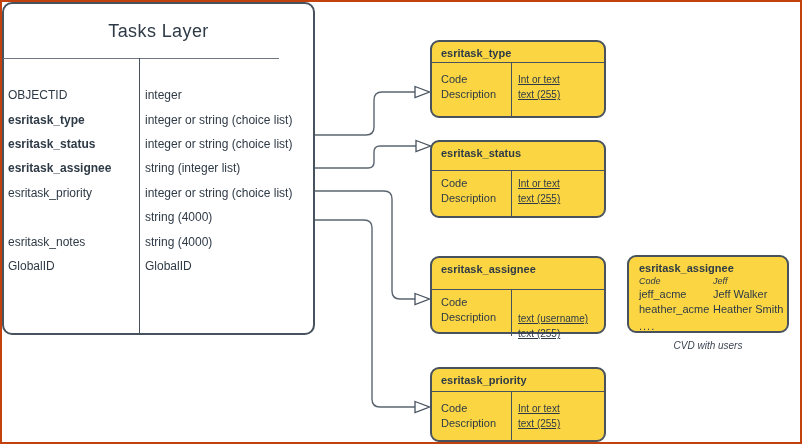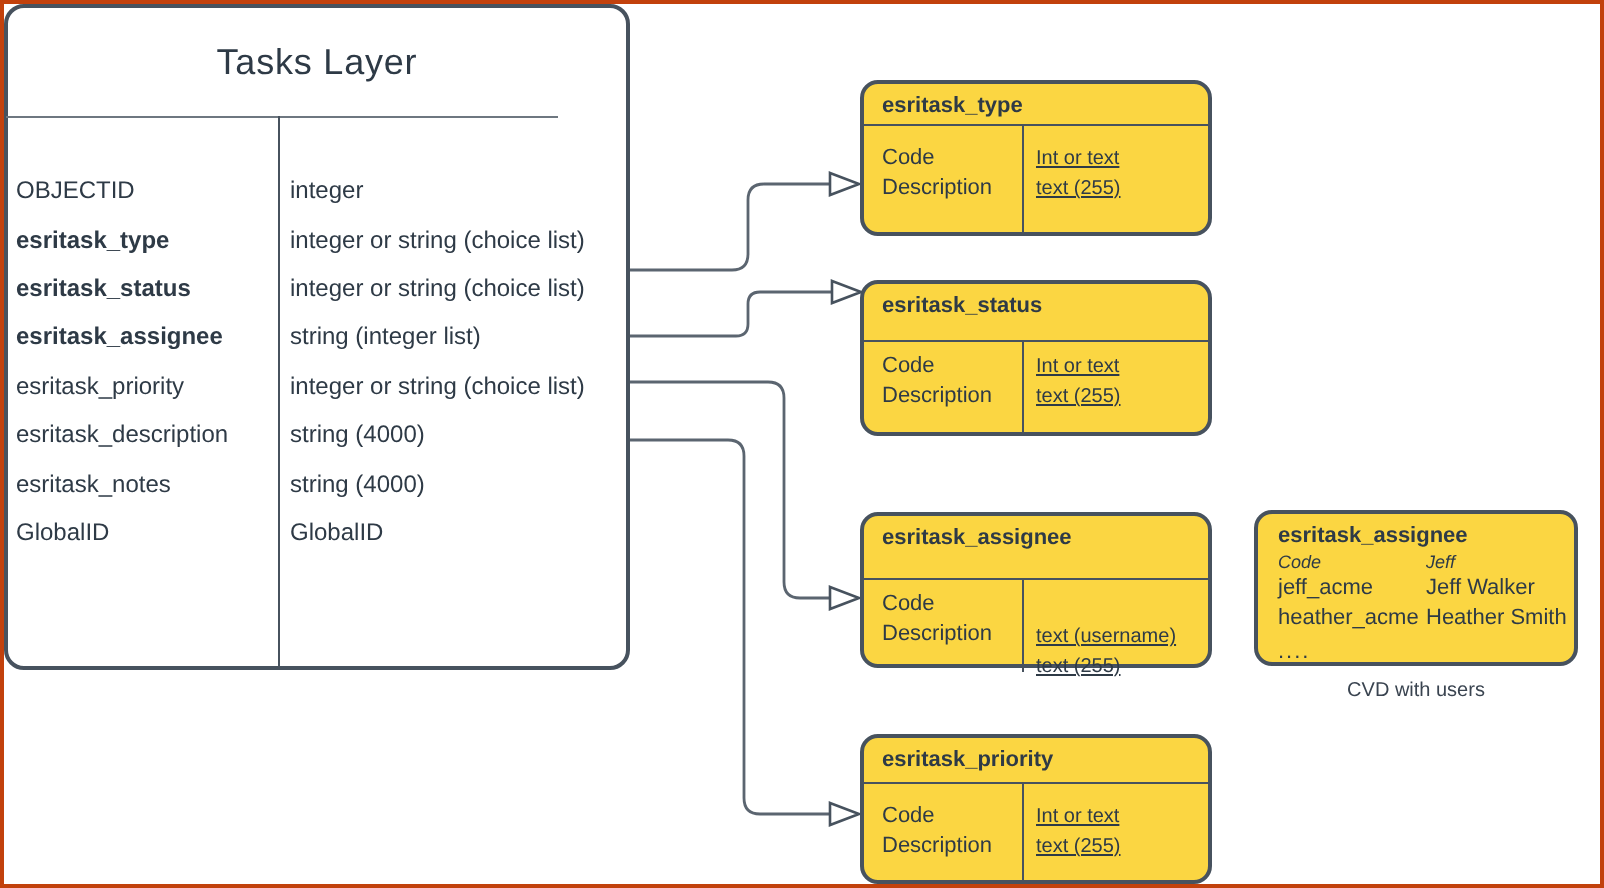--- a/index.html
+++ b/index.html
@@ -63,21 +63,21 @@
     background:#fbd642;border:2px solid #47525e;border-radius:9px;
     padding:4px 6px 0 10px;
   }
   .cvd-title{font-weight:bold;font-size:11px;line-height:14px;white-space:nowrap;}
   .cvd-row{display:flex;font-size:11px;line-height:15px;white-space:nowrap;}
   .cvd-row .c1{width:74px;flex:none;}
   .cvd-colhead{font-size:9px;font-style:italic;line-height:12px;}
   .cvd-ellipsis{font-size:11px;line-height:12px;margin-top:3px;letter-spacing:1px;}
   .cvd-caption{
     position:absolute;left:625px;top:338px;width:162px;
-    text-align:center;font-size:10px;color:#3a4450;
+    text-align:center;font-size:10px;font-style:italic;color:#3a4450;
   }
 </style>
 </head>
 <body>
 
 <div class="canvas">
 
   <div class="main-table">
     <div class="mt-title">Tasks Layer</div>
     <div class="mt-hdiv"></div>
@@ -97,21 +97,20 @@
         </div>
       <div class="mt-row bold">
           <span class="mt-name">esritask_assignee</span>
           <span class="mt-type">string (integer list)</span>
         </div>
       <div class="mt-row">
           <span class="mt-name">esritask_priority</span>
           <span class="mt-type">integer or string (choice list)</span>
         </div>
       <div class="mt-row">
-          <span class="mt-name">esritask_description</span>
           <span class="mt-type">string (4000)</span>
         </div>
       <div class="mt-row">
           <span class="mt-name">esritask_notes</span>
           <span class="mt-type">string (4000)</span>
         </div>
       <div class="mt-row">
           <span class="mt-name">GlobalID</span>
           <span class="mt-type">GlobalID</span>
         </div>

